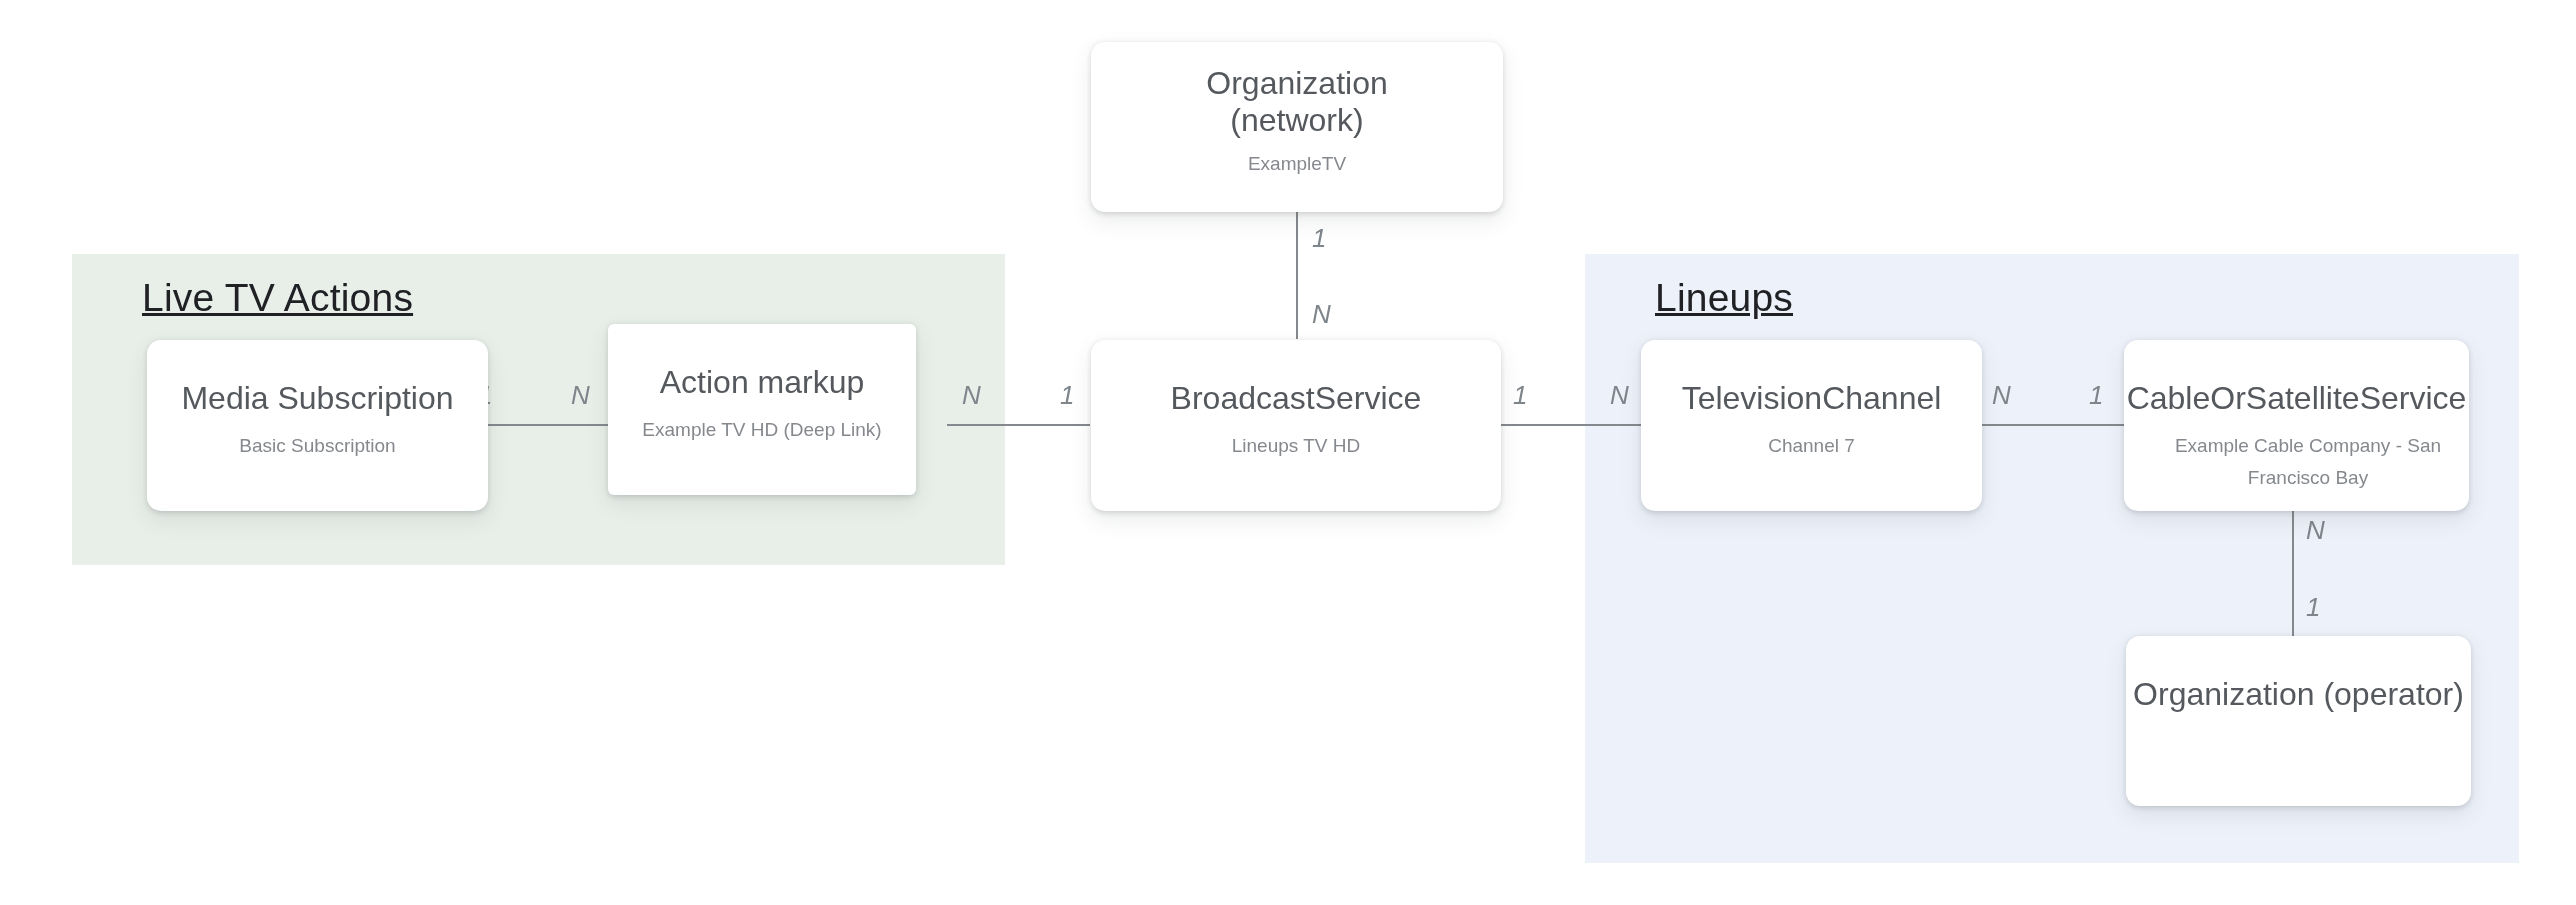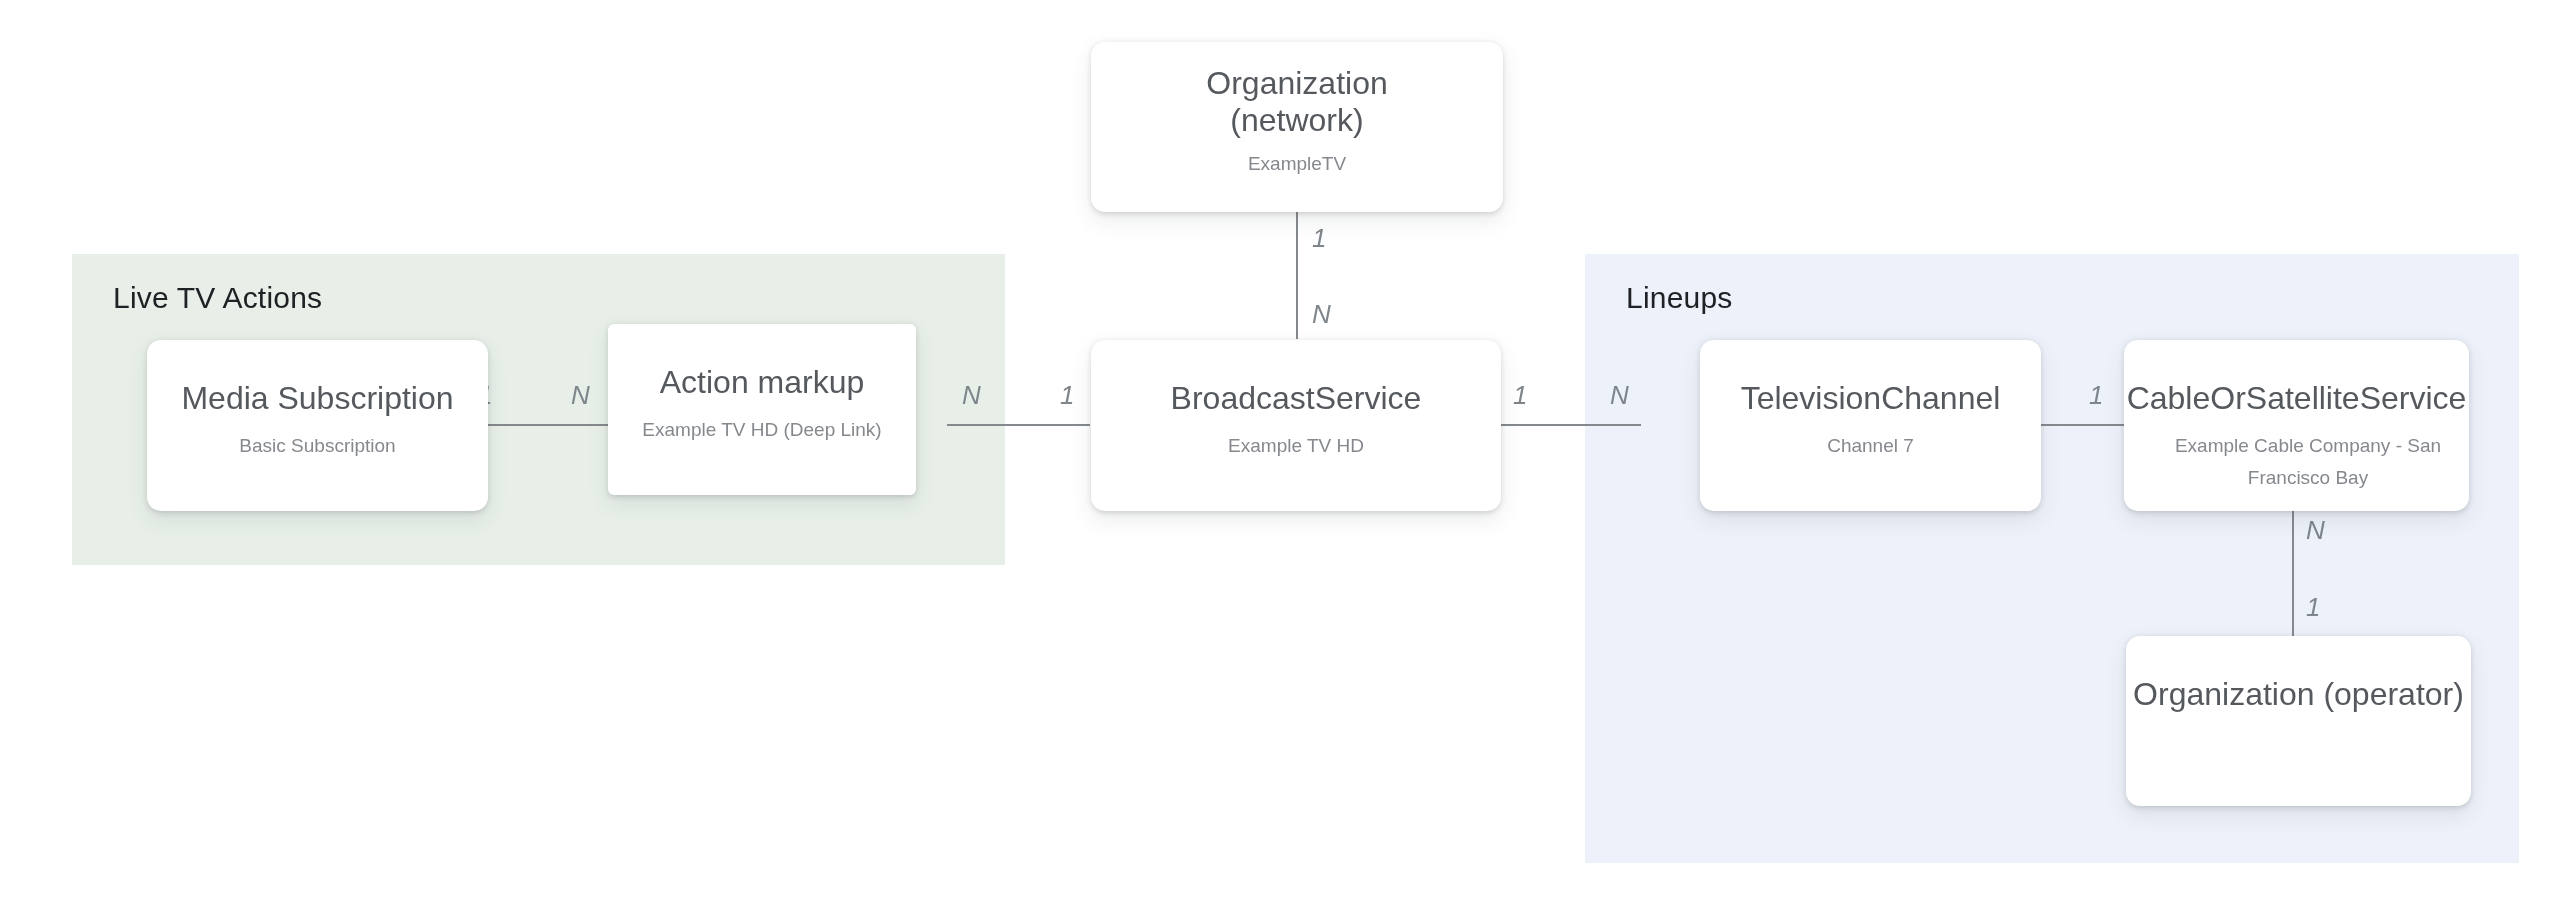--- a/index.html
+++ b/index.html
@@ -20,25 +20,26 @@
   .group-live-tv {
     left: 72px; width: 933px; height: 311px;
     background: var(--live_tv_panel, #e8efe9);
   }
   .group-lineups {
     left: 1585px; width: 934px; height: 609px;
     background: var(--lineups_panel, #edf1fa);
   }
   .group-heading {
     position: absolute;
-    left: 41px; top: 23px;
-    font-size: 30px;
+    left: 70px; top: 23px;
+    font-size: 39px;
     line-height: 42px;
     color: var(--heading, #202124);
     letter-spacing: 0.2px;
+    text-decoration: underline;
   }
 
   
   .node {
     position: absolute;
     background: var(--node_bg, #ffffff);
     border-radius: 14px;
     box-shadow: 0 1.8px 5.3px rgba(60,64,67,0.18), 0 8.8px 21px rgba(60,64,67,0.10);
     display: flex;
     flex-direction: column;
@@ -59,21 +60,21 @@
     color: var(--node_subtitle, #85898e);
   }
 
   .node-org-network   { left: 1091px; top: 42px;  width: 412px; height: 170px; padding-top: 23px; }
   .node-org-network .node-title { white-space: normal; max-width: 274px; line-height: 37px; }
   .node-org-network .node-subtitle { margin-top: 8.8px; }
 
   .node-media-sub     { left: 127px;  top: 340px; width: 341px; height: 171px; margin-left: 20px; }
   .node-action-markup { left: 608px;  top: 324px; width: 308px; height: 171px; border-radius: 6px; }
   .node-broadcast     { left: 1091px; top: 340px; width: 410px; height: 171px; }
-  .node-tv-channel    { left: 1700px; top: 340px; width: 341px; height: 171px; }
+  .node-tv-channel    { left: 1641px; top: 340px; width: 341px; height: 171px; }
   .node-cable-sat     { left: 2124px; top: 340px; width: 345px; height: 171px; }
   .node-cable-sat .node-subtitle { max-width: 329px; margin-left: 23px; }
   .node-org-operator  { left: 2126px; top: 636px; width: 345px; height: 170px; }
 
   
   .edge {
     position: absolute;
     background: var(--edge_line, #85898e);
   }
   .edge-h { height: 1.8px; top: 424px; }
@@ -150,21 +151,21 @@
     <div class="node-subtitle">Basic Subscription</div>
   </div>
 
   <div class="node node-action-markup">
     <div class="node-title">Action markup</div>
     <div class="node-subtitle">Example TV HD (Deep Link)</div>
   </div>
 
   <div class="node node-broadcast">
     <div class="node-title">BroadcastService</div>
-    <div class="node-subtitle">Example TV HD</div>
+    <div class="node-subtitle">Lineups TV HD</div>
   </div>
 
   <div class="node node-tv-channel">
     <div class="node-title">TelevisionChannel</div>
     <div class="node-subtitle">Channel 7</div>
   </div>
 
   <div class="node node-cable-sat">
     <div class="node-title">CableOrSatelliteService</div>
     <div class="node-subtitle">Example Cable Company - San Francisco Bay</div>

